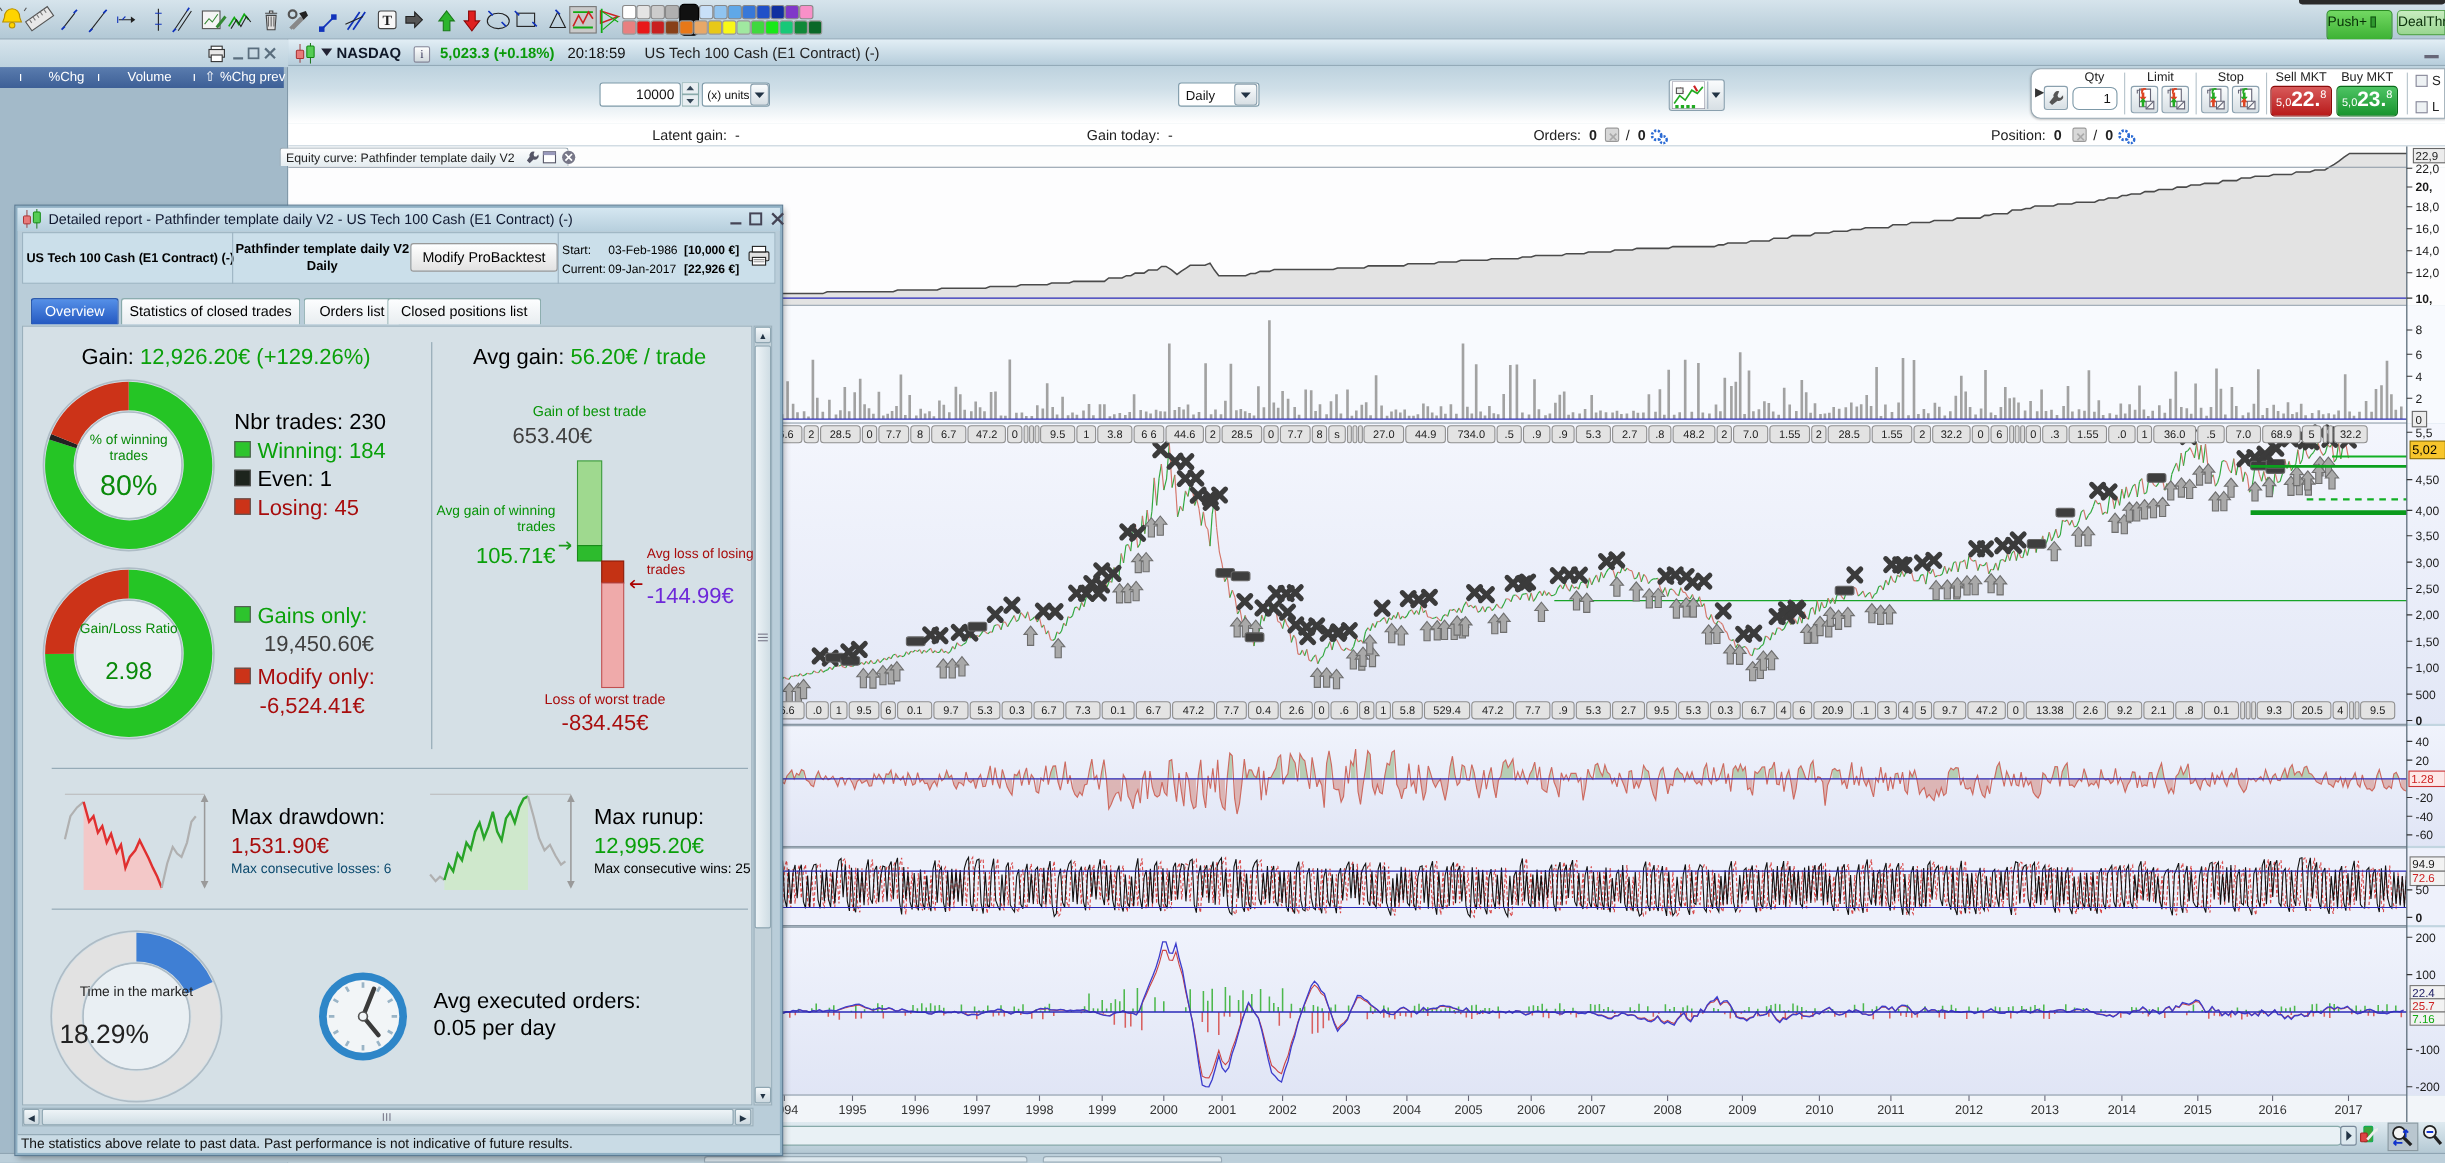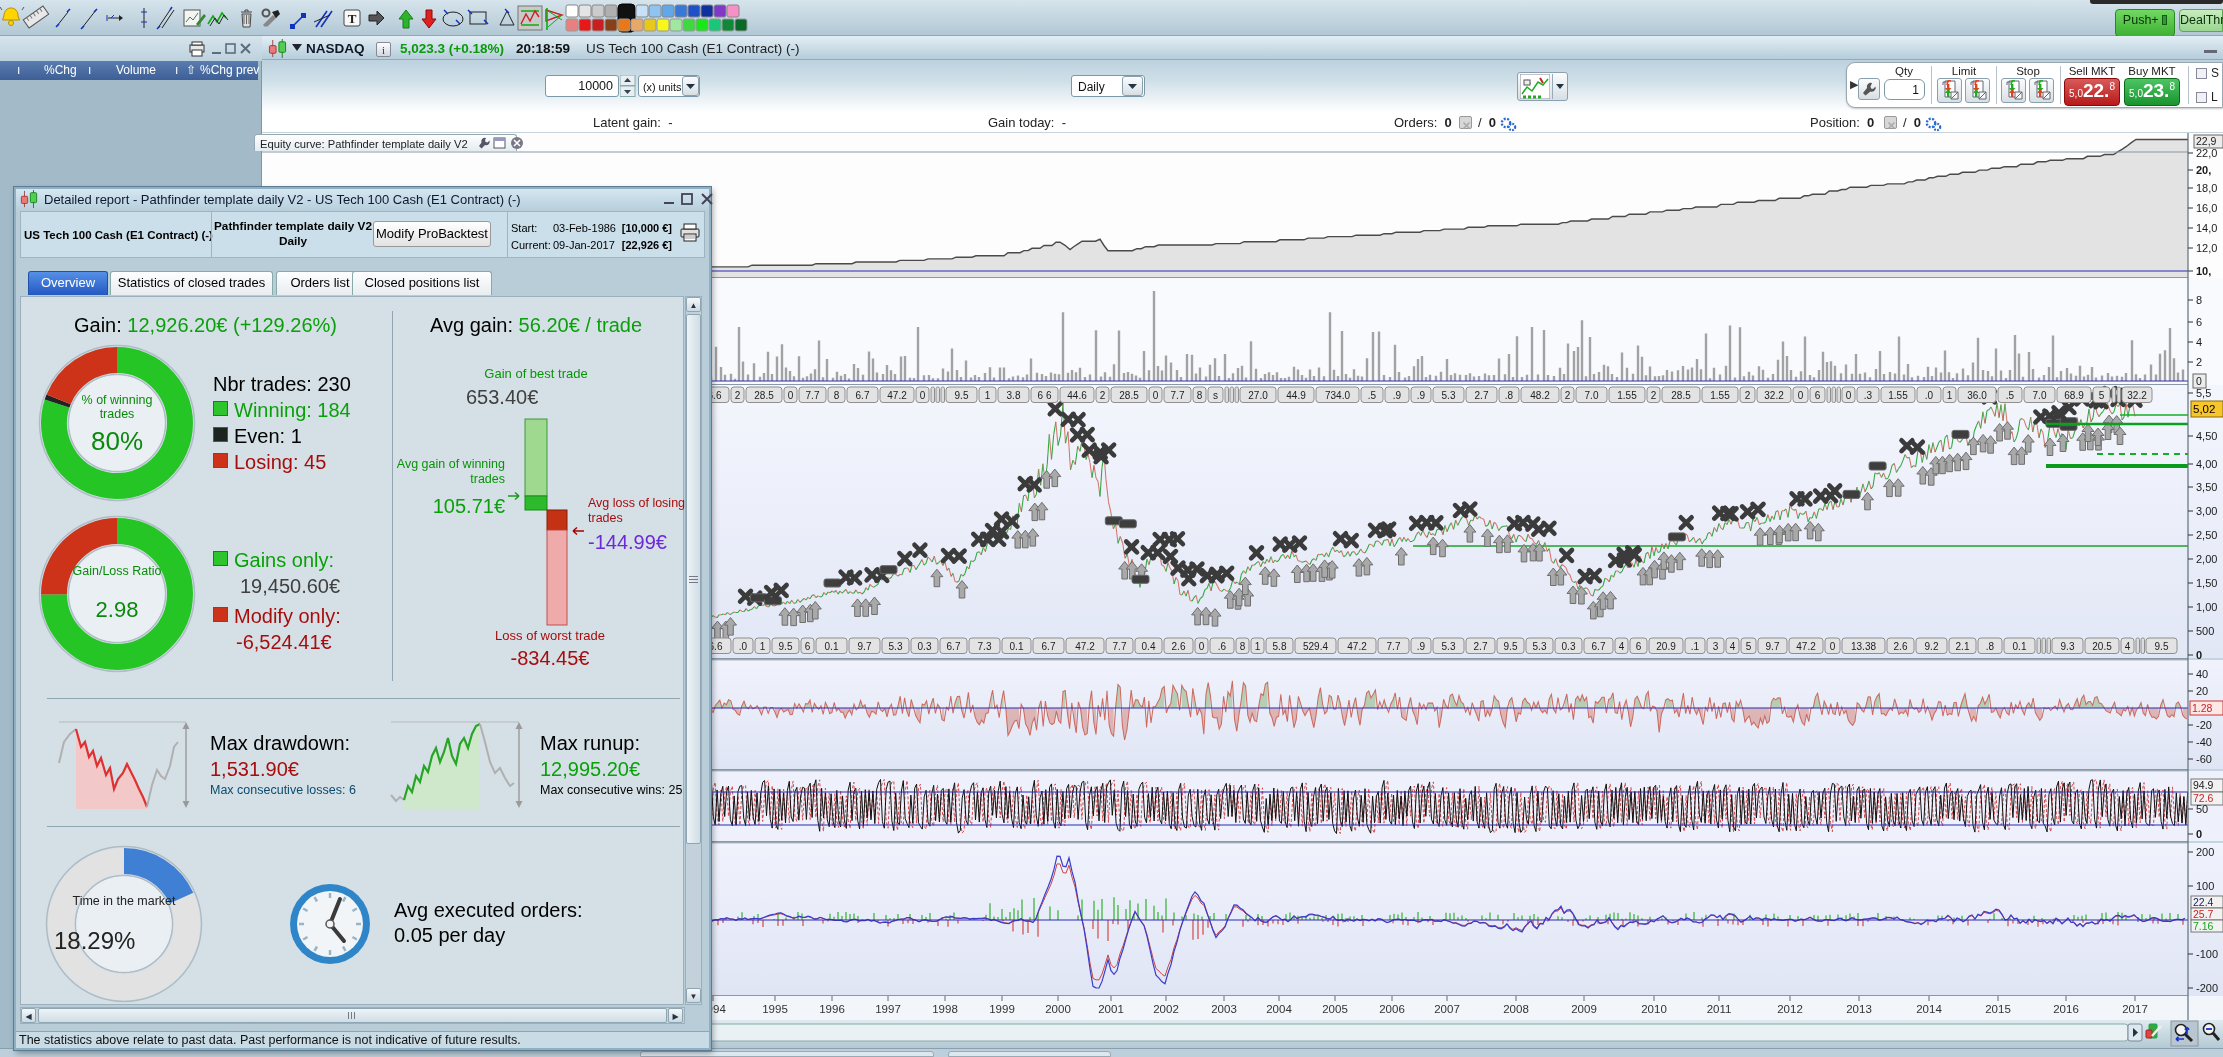--- a/index.html
+++ b/index.html
@@ -99,21 +99,21 @@
     <rect x="644" y="19" width="12" height="12" rx="2" fill="#e8c818" stroke="#999"></rect>
     <rect x="657" y="19" width="12" height="12" rx="2" fill="#f8f818" stroke="#999"></rect>
     <rect x="670" y="19" width="12" height="12" rx="2" fill="#a0e8a0" stroke="#999"></rect>
     <rect x="683" y="19" width="12" height="12" rx="2" fill="#40d840" stroke="#999"></rect>
     <rect x="696" y="19" width="12" height="12" rx="2" fill="#18e818" stroke="#999"></rect>
     <rect x="709" y="19" width="12" height="12" rx="2" fill="#18c878" stroke="#999"></rect>
     <rect x="722" y="19" width="12" height="12" rx="2" fill="#108838" stroke="#999"></rect>
     <rect x="735" y="19" width="12" height="12" rx="2" fill="#0a6828" stroke="#999"></rect>
   </svg>
 <div class="ab" style="left:2090px;top:0;width:133px;height:4px;background:#2a2a2a;border-radius:0 0 3px 3px"></div>
-<div class="ab" style="left:2115px;top:9px;width:60px;height:28px;background:linear-gradient(#72d862,#3cb133);border:1px solid #2a8a22;border-radius:4px;font-size:12.5px;color:#083008;text-align:center;line-height:21px">Push+ <span style="display:inline-block;width:5px;height:10px;background:#2f9a2f;border:1px solid #145a14;vertical-align:-1px"></span></div>
+<div class="ab" style="left:2115px;top:9px;width:60px;height:28px;background:linear-gradient(#72d862,#3cb133);border:1px solid #2a8a22;border-radius:4px;font-size:12.5px;color:#083008;line-height:21px">Push+ <span style="display:inline-block;width:5px;height:10px;background:#2f9a2f;border:1px solid #145a14;vertical-align:-1px"></span></div>
 <div class="ab" style="left:2179px;top:9px;width:44px;height:23px;background:linear-gradient(#c8ecc0,#99d690);border:1px solid #5aa852;border-radius:4px 0 0 4px;font-size:12.5px;color:#0a300a;text-align:center;line-height:21px">DealThr</div>
 <div class="ab lp"></div>
 <div class="ab" style="left:0;top:36px;width:262px;height:25px;background:linear-gradient(#d6e4ec,#bdd2de)"></div>
 <svg class="ab" style="left:188px;top:40px" width="70" height="18" viewBox="0 0 70 18">
 <rect x="2" y="5" width="14" height="7" fill="#e8e8e8" stroke="#333"></rect>
     <rect x="4" y="2" width="10" height="3" fill="#fff" stroke="#333"></rect>
     <rect x="4" y="10" width="10" height="6" fill="#fff" stroke="#333"></rect>
 <line x1="24" y1="13" x2="33" y2="13" stroke="#5a6e7e" stroke-width="2"></line>
 <rect x="38" y="4" width="9" height="9" fill="none" stroke="#5a6e7e" stroke-width="1.6"></rect>
 <path d="M53 4l9 9m0-9l-9 9" stroke="#5a6e7e" stroke-width="2"></path>
@@ -132,21 +132,21 @@
 <svg style="position:absolute;left:268px;top:39px" width="20.9" height="19.0" viewBox="0 0 22 20">
     <line x1="5" y1="1" x2="5" y2="19" stroke="#944"></line>
     <rect x="1.5" y="7" width="7" height="8" rx="1" fill="#e87a7a" stroke="#a33"></rect>
     <line x1="15" y1="0" x2="15" y2="20" stroke="#272"></line>
     <rect x="11.5" y="3" width="7" height="11" rx="1" fill="#55cc55" stroke="#181"></rect>
   </svg>
 <div class="ab" style="left:292px;top:44px;width:0;height:0;border:5px solid transparent;border-top:7px solid #223;"></div>
 <div class="ab" style="left:306px;top:41px;font-size:13.5px;font-weight:bold;color:#101828">NASDAQ</div>
 <div class="ab" style="left:376px;top:42px;width:15px;height:15px;background:linear-gradient(#fefefe,#d0d8dc);border:1px solid #889;border-radius:2px;font-size:11px;text-align:center;line-height:14px;color:#335;font-family:Liberation Serif">i</div>
 <div class="ab" style="left:400px;top:41px;font-size:13.5px;font-weight:bold;color:#0a9a0a">5,023.3 (+0.18%)</div>
-<div class="ab" style="left:516px;top:41px;font-size:13.5px;font-weight:bold;color:#111">20:18:59</div>
+<div class="ab" style="left:516px;top:41px;font-size:13.5px;font-weight:normal;color:#111">20:18:59</div>
 <div class="ab" style="left:586px;top:41px;font-size:13.5px;color:#222">US Tech 100 Cash (E1 Contract) (-)</div>
 <div class="ab" style="left:2204px;top:50px;width:13px;height:3px;background:#667"></div>
 <div class="ab row2"></div>
 <div class="ab box" style="left:545px;top:75px;width:74px;height:22px;text-align:right;padding:3px 5px 0 0">10000</div>
 <svg class="ab" style="left:620px;top:75px" width="16" height="22" viewBox="0 0 16 22">
     <rect x="0" y="0" width="15" height="10.5" fill="#e8eef2" stroke="#8aa"></rect>
     <rect x="0" y="11" width="15" height="10.5" fill="#e8eef2" stroke="#8aa"></rect>
     <path d="M4 7l3.5-4 3.5 4z" fill="#345"></path>
     <path d="M4 15l3.5 4 3.5-4z" fill="#345"></path>
   </svg>
@@ -2078,21 +2078,21 @@
 <svg class="ab" style="left:662px;top:192px" width="60" height="14" viewBox="0 0 60 14">
 <line x1="2" y1="11" x2="12" y2="11" stroke="#445" stroke-width="2"></line>
 <rect x="20" y="2" width="10" height="10" fill="none" stroke="#445" stroke-width="1.8"></rect>
 <path d="M40 2l10 10m0-10l-10 10" stroke="#445" stroke-width="2"></path>
   </svg>
 <div class="ab rhead"></div>
 <div class="ab" style="left:24px;top:228px;font-size:11.5px;font-weight:bold;color:#000;white-space:nowrap">US Tech 100 Cash (E1 Contract) (-)</div>
 <div class="ab" style="left:211px;top:211px;width:1px;height:47px;background:#9db4c2"></div>
 <div class="ab" style="left:507px;top:211px;width:1px;height:47px;background:#9db4c2"></div>
 <div class="ab" style="left:213px;top:219px;width:160px;text-align:center;font-size:11.8px;font-weight:bold;color:#000;line-height:15px;white-space:nowrap">Pathfinder template daily V2<br>Daily</div>
-<div class="ab" style="left:373px;top:221px;width:118px;height:26px;background:linear-gradient(#ffffff,#e2e2e2);border:1px solid #999;border-radius:3px;font-size:13px;color:#000;text-align:center;line-height:24px">Modify ProBacktest</div>
+<div class="ab" style="left:373px;top:221px;width:134px;height:26px;background:linear-gradient(#ffffff,#e2e2e2);border:1px solid #999;border-radius:3px;font-size:13px;color:#000;text-align:center;line-height:24px">Modify ProBacktest</div>
 <div class="ab" style="left:511px;top:220px;font-size:11px;color:#000;line-height:16.5px">Start:<br>Current:</div>
 <div class="ab" style="left:553px;top:220px;width:59px;text-align:right;font-size:11px;color:#000;line-height:16.5px;white-space:nowrap">03-Feb-1986<br>09-Jan-2017</div>
 <div class="ab" style="left:616px;top:220px;width:56px;text-align:right;font-size:11px;font-weight:bold;color:#000;line-height:16.5px;white-space:nowrap">[10,000 €]<br>[22,926 €]</div>
 <svg class="ab" style="left:679px;top:222px" width="22" height="20" viewBox="0 0 22 20">
     <rect x="2" y="7" width="18" height="8" rx="1" fill="#e0e0e0" stroke="#222"></rect>
     <rect x="5" y="2" width="12" height="5" fill="#fff" stroke="#222"></rect>
     <rect x="5" y="12" width="12" height="7" fill="#fff" stroke="#222"></rect>
     <path d="M6 14h10m-10 2h10" stroke="#999"></path>
   </svg>
 <div class="ab" style="left:28px;top:271px;width:80px;height:24px">

